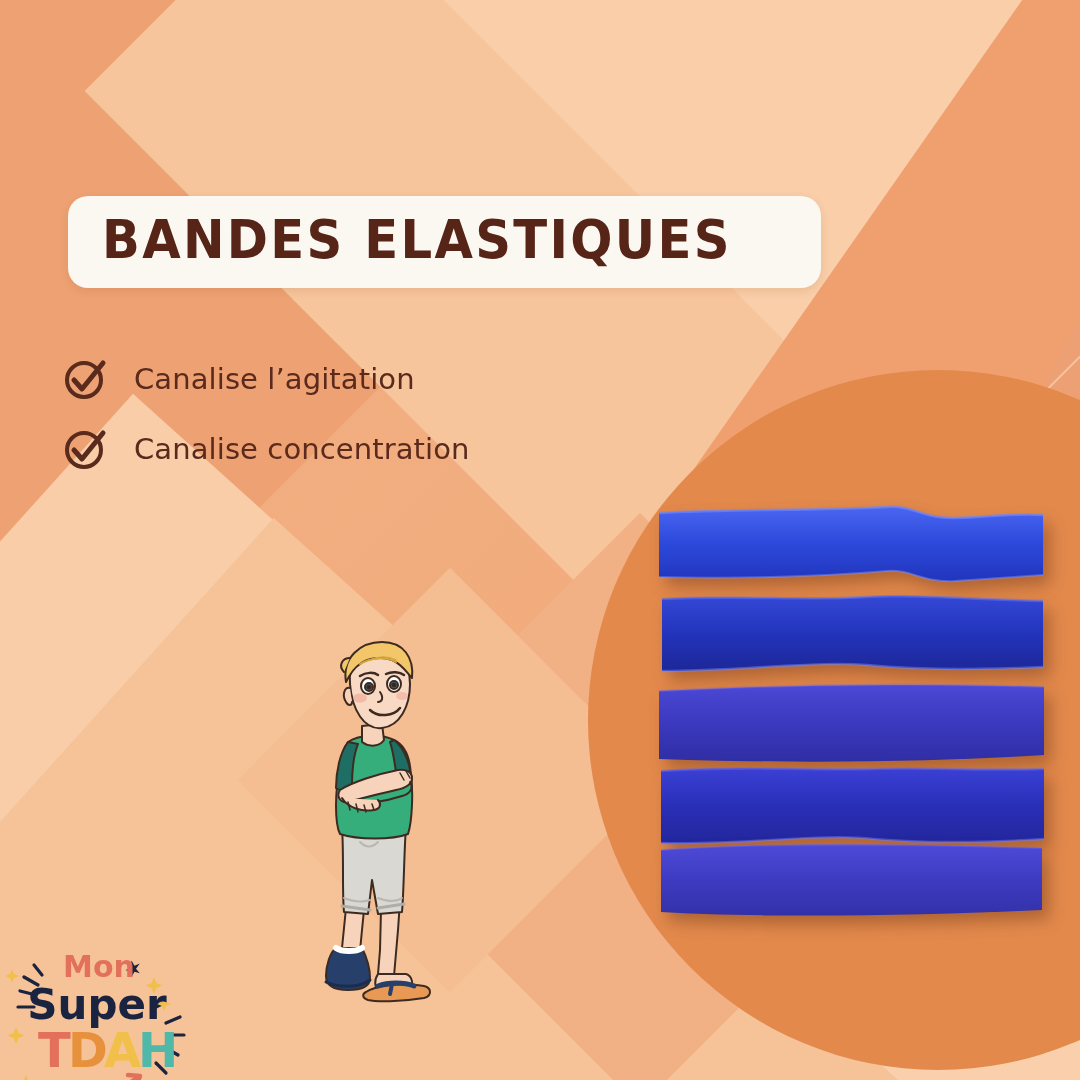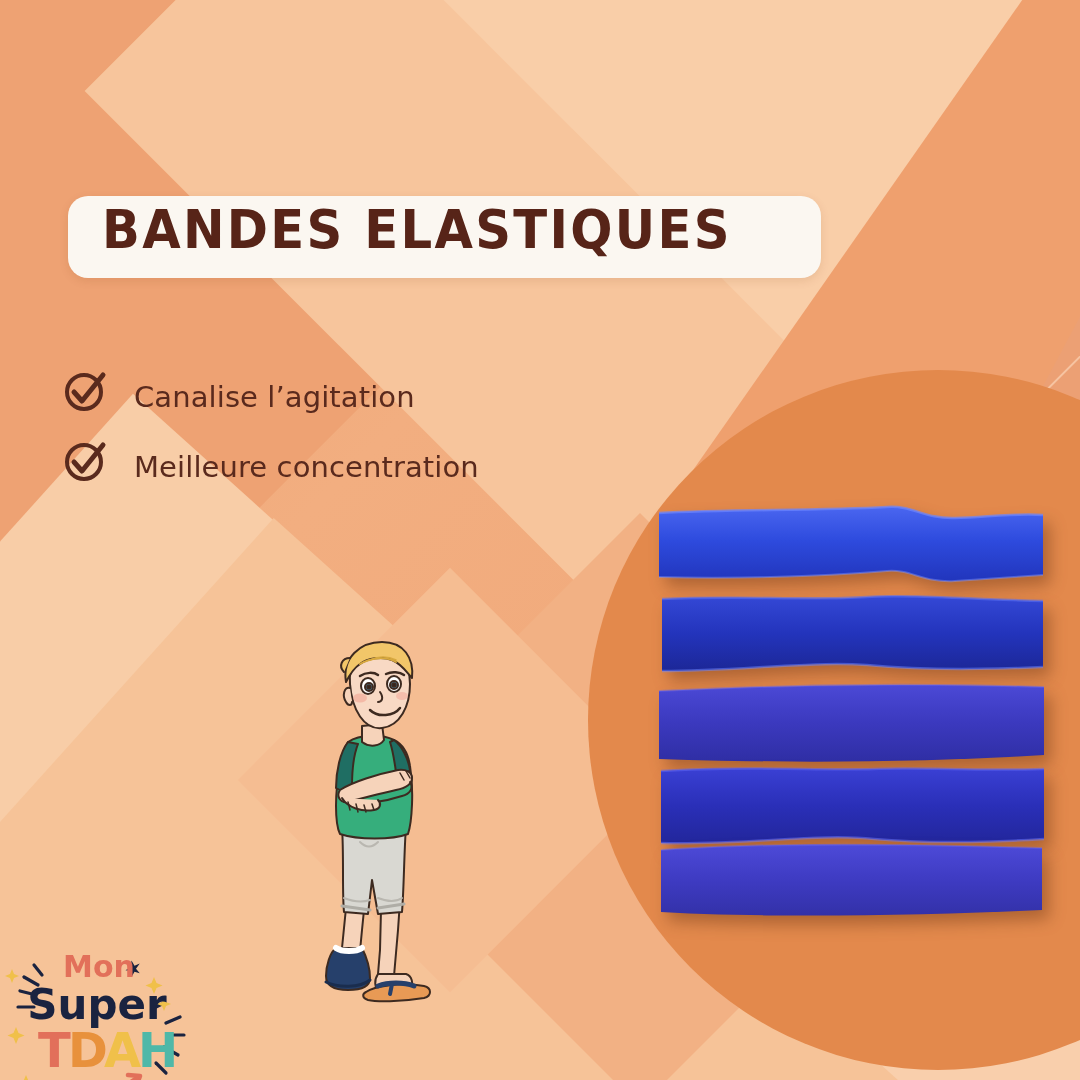--- a/index.html
+++ b/index.html
@@ -85,40 +85,40 @@
     position:absolute;
     left:588px; top:370px;
     width:700px; height:700px;
     border-radius:50%;
     background:#E3894C;
   }
 
   
   .title-pill {
     position:absolute; left:68px; top:196px;
-    padding:7px 34px 21px 34px;
+    padding:17px 34px 21px 34px;
     background:#FBF7F1;
     border-radius:20px;
     box-shadow:0 3px 10px rgba(120,60,20,.12);
   }
   .title-text {
     font-family:"DejaVu Sans", sans-serif;
     font-weight:700;
     font-size:54px;
     letter-spacing:2.5px;
     color:#572418;
     line-height:1;
     transform:scaleX(.92);
     transform-origin:left center;
     white-space:nowrap;
   }
 
   
   .bullets { position:absolute; left:62px; top:344px; }
-  .bullet { display:flex; align-items:flex-end; height:70px; margin-bottom:0px; }
+  .bullet { display:flex; align-items:center; height:70px; margin-bottom:0px; }
   .bullet + .bullet { margin-top:0; }
   .check-icon { width:46px; height:46px; flex:0 0 46px; margin-right:26px; }
   .bullet-label {
     font-family:"DejaVu Sans", sans-serif;
     font-size:29px;
     font-weight:400;
     color:#5A2A1D;
     letter-spacing:.1px;
     white-space:nowrap;
   }
@@ -172,21 +172,21 @@
     </div>
 
 
     <div class="bullet">
       <span class="check-icon">
         <svg viewBox="0 0 46 46" width="46" height="46">
           <circle cx="22" cy="24" r="17" fill="none" stroke="#5A2A1D" stroke-width="4"></circle>
           <path d="M12 24 L20 33 L41 7" fill="none" stroke="#5A2A1D" stroke-width="5" stroke-linecap="round" stroke-linejoin="round"></path>
         </svg>
       </span>
-      <span class="bullet-label">Meilleure concentration</span>
+      <span class="bullet-label">Canalise concentration</span>
     </div>
 
   </div>
 
   <div class="bands">
 
     <div class="band" style="top:0px;">
       <svg width="392" height="90" viewBox="0 0 392 90">
         <defs>
           <linearGradient id="g1" x1="0" y1="0" x2="0" y2="1">

